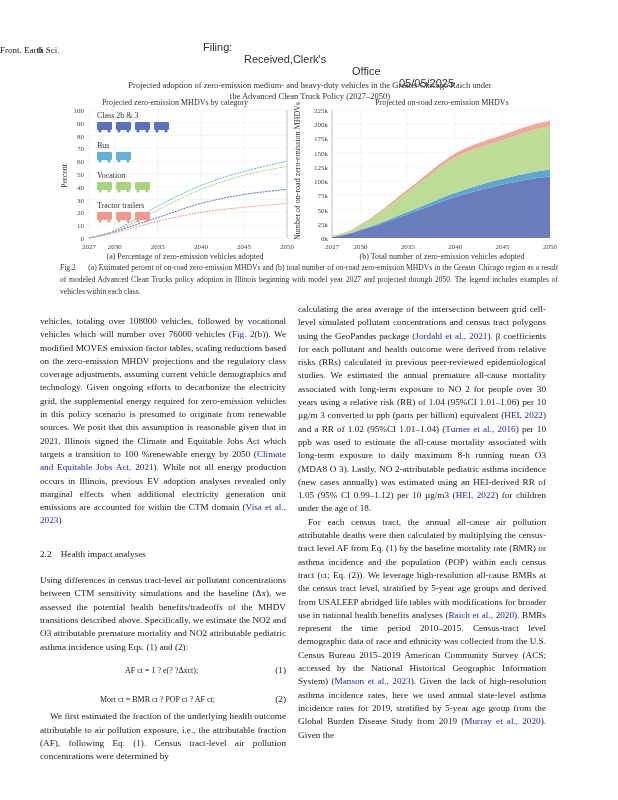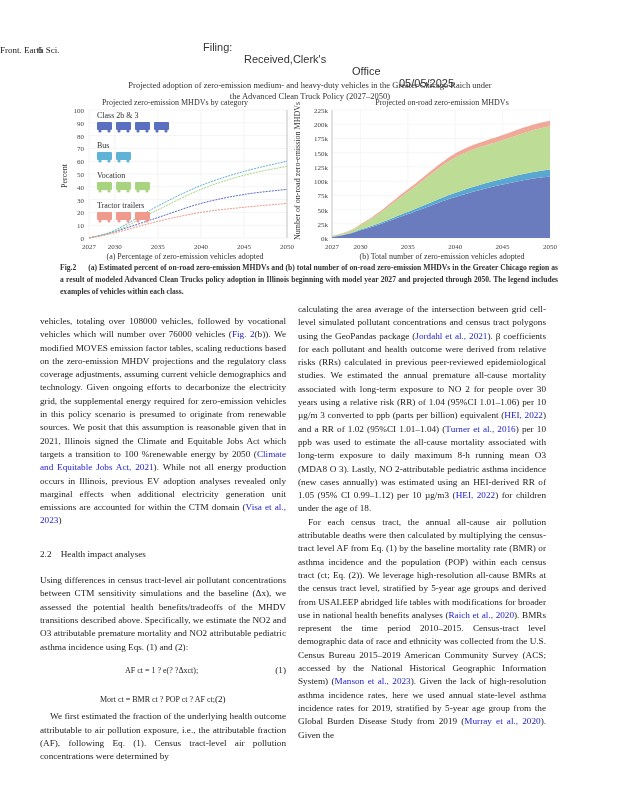--- a/index.html
+++ b/index.html
@@ -3,21 +3,21 @@
 <meta charset="utf-8">
 <style>
   html, body { margin:0; padding:0; background:#ffffff; }
   body { width:618px; height:800px; position:relative; overflow:hidden; font-family:"Liberation Serif", serif; color:#222; }
   .abs { position:absolute; }
   .stamp { top:29px; left:0; width:618px; font-family:"Liberation Sans", sans-serif; font-size:11px; color:#333; white-space:pre; }
   .stamp span { position:absolute; }
   .pgnum { top:45px; left:38px; font-size:9px; }
   .journal { top:45px; left:0; width:602px; text-align:left; font-size:9px; }
   .fig-title { top:80px; left:60px; width:500px; text-align:center; font-size:8.5px; color:#333; line-height:11px; }
-  .caption { top:262px; left:60px; width:498px; font-size:7.6px; line-height:12px; color:#333; text-align:justify;font-weight:bold; }
+  .caption { top:262px; left:60px; width:498px; font-size:7.6px; line-height:12px; color:#333; text-align:justify; }
   .col { font-size:9.2px; line-height:13.3px; text-align:justify; color:#222; }
   .col p { margin:0; }
   .col .indent { text-indent:10px; }
   .cite { color:#2323c8; }
   .section { font-size:9.2px; }
   .eq { font-size:8px; }
   svg text { font-family:"Liberation Serif", serif; }
 </style>
 </head>
 <body>
@@ -188,21 +188,21 @@
 </div>
 
 <div class="abs col" style="left:40px;top:315px;width:246px;">
   <p><span>vehicles, totaling over 108000 vehicles, followed by vocational vehicles which will number over 76000 vehicles (</span><a class="cite">Fig. 2</a><span>(b)). We modified MOVES emission factor tables, scaling reductions based on the zero-emission MHDV projections and the regulatory class coverage adjustments, assuming current vehicle demographics and technology. Given ongoing efforts to decarbonize the electricity grid, the supplemental energy required for zero-emission vehicles in this policy scenario is presumed to originate from renewable sources. We posit that this assumption is reasonable given that in 2021, Illinois signed the Climate and Equitable Jobs Act which targets a transition to 100 %renewable energy by 2050 (</span><a class="cite">Climate and Equitable Jobs Act, 2021</a><span>). While not all energy production occurs in Illinois, previous EV adoption analyses revealed only marginal effects when additional electricity generation unit emissions are accounted for within the CTM domain (</span><a class="cite">Visa et al., 2023</a><span>)</span></p>
   <p class="section" style="margin-top:20px;margin-bottom:13px;"><span>2.2</span>&nbsp;&nbsp;&nbsp;&nbsp;<span>Health impact analyses</span></p>
   <p>Using differences in census tract-level air pollutant concentrations between CTM sensitivity simulations and the baseline (Δx), we assessed the potential health benefits/tradeoffs of the MHDV transitions described above. Specifically, we estimate the NO2 and O3 attributable premature mortality and NO2 attributable pediatric asthma incidence using Eqs. (1) and (2):</p>
   <div class="eq" style="display:flex;justify-content:space-between;margin:10px 0 12px 0;">
     <span style="margin-left:85px">AF ct = 1 ? e(? ?Δxct);</span>
     <span style="font-size:9.2px">(1)</span>
   </div>
-  <div class="eq" style="display:flex;justify-content:flex-start;margin:16px 0 4px 0;">
+  <div class="eq" style="display:flex;justify-content:space-between;margin:16px 0 4px 0;">
     <span style="margin-left:60px">Mort ct = BMR ct ? POP ct ? AF ct;</span>
     <span style="font-size:9.2px">(2)</span>
   </div>
   <p class="indent">We first estimated the fraction of the underlying health outcome attributable to air pollution exposure, i.e., the attributable fraction (AF), following Eq. (1). Census tract-level air pollution concentrations were determined by</p>
 </div>
 
 <div class="abs col" style="left:298px;top:303px;width:248px;">
   <p><span>calculating the area average of the intersection between grid cell-level simulated pollutant concentrations and census tract polygons using the GeoPandas package (</span><a class="cite">Jordahl et al., 2021</a><span>). β coefficients for each pollutant and health outcome were derived from relative risks (RRs) calculated in previous peer-reviewed epidemiological studies. We estimated the annual premature all-cause mortality associated with long-term exposure to NO 2 for people over 30 years using a relative risk (RR) of 1.04 (95%CI 1.01–1.06) per 10 µg/m 3 converted to ppb (parts per billion) equivalent (</span><a class="cite">HEI, 2022</a><span>) and a RR of 1.02 (95%CI 1.01–1.04) (</span><a class="cite">Turner et al., 2016</a><span>) per 10 ppb was used to estimate the all-cause mortality associated with long-term exposure to daily maximum 8-h running mean O3 (MDA8 O 3). Lastly, NO 2-attributable pediatric asthma incidence (new cases annually) was estimated using an HEI-derived RR of 1.05 (95% CI 0.99–1.12) per 10 µg/m3 (</span><a class="cite">HEI, 2022</a><span>) for children under the age of 18.</span></p>
   <p class="indent"><span>For each census tract, the annual all-cause air pollution attributable deaths were then calculated by multiplying the census-tract level AF from Eq. (1) by the baseline mortality rate (BMR) or asthma incidence and the population (POP) within each census tract (ct; Eq. (2)). We leverage high-resolution all-cause BMRs at the census tract level, stratified by 5-year age groups and derived from USALEEP abridged life tables with modifications for broader use in national health benefits analyses (</span><a class="cite">Raich et al., 2020</a><span>). BMRs represent the time period 2010–2015. Census-tract level demographic data of race and ethnicity was collected from the U.S. Census Bureau 2015–2019 American Community Survey (ACS; accessed by the National Historical Geographic Information System) (</span><a class="cite">Manson et al., 2023</a><span>). Given the lack of high-resolution asthma incidence rates, here we used annual state-level asthma incidence rates for 2019, stratified by 5-year age group from the Global Burden Disease Study from 2019 (</span><a class="cite">Murray et al., 2020</a><span>). Given the</span></p>
 </div>

